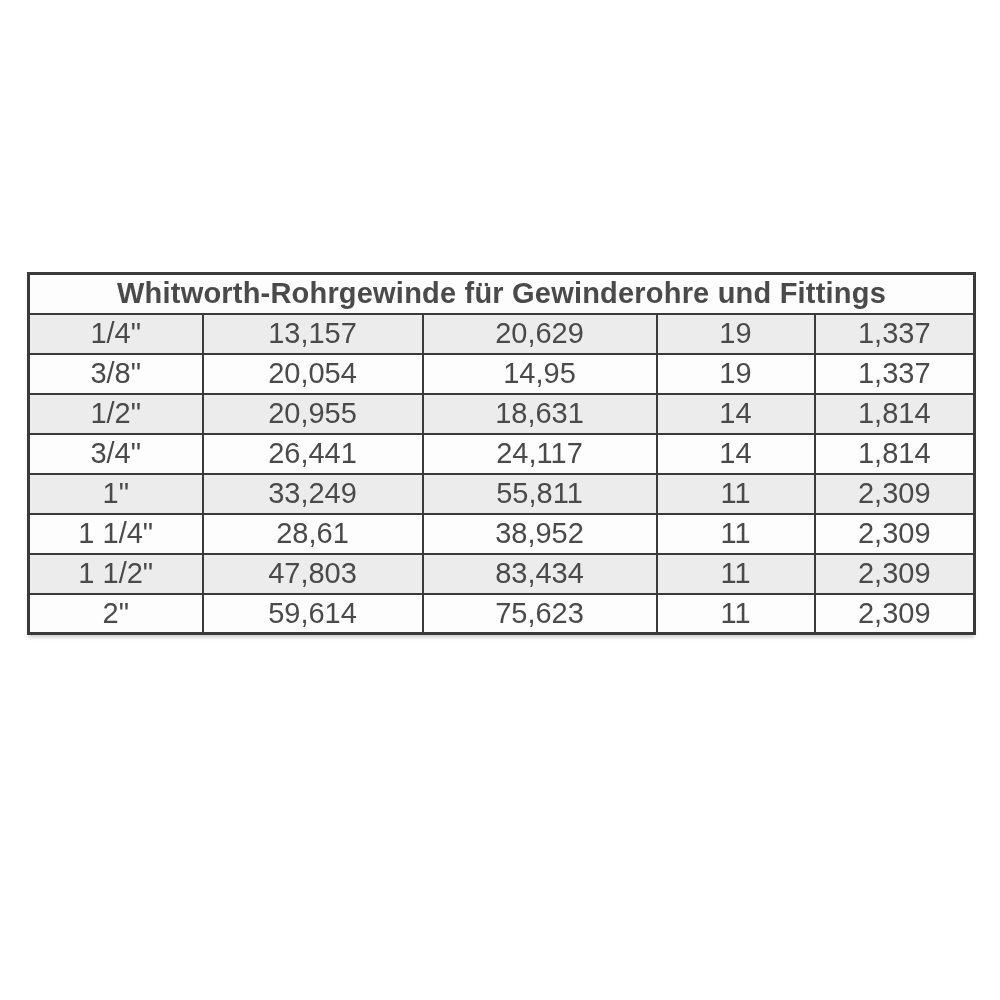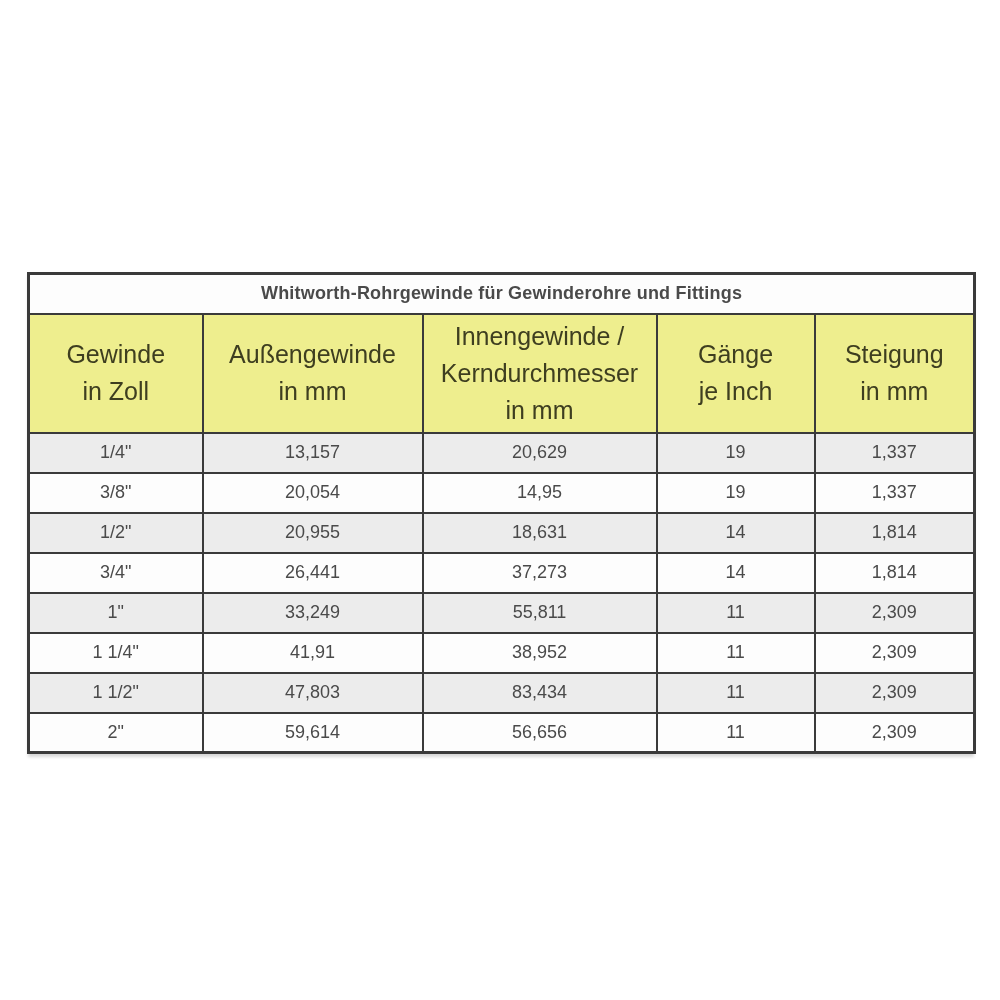--- a/index.html
+++ b/index.html
@@ -67,21 +67,21 @@
     height: 119px;
     line-height: 37px;
     white-space: pre-line;
     border: 2px solid var(--border);
     padding: 0 2px;
   }
 
   table.threads td {
     background: var(--row-bg);
     color: var(--cell-text);
-    font-size: 18px;
+    font-size: 29px;
     text-align: center;
     vertical-align: middle;
     height: 40px;
     border: 2px solid var(--border);
     padding: 0 2px;
   }
 
   table.threads tr.alt td { background: var(--row-alt-bg); }
 </style>
 </head>
@@ -93,33 +93,20 @@
       <col class="c0">
         <col class="c1">
         <col class="c2">
         <col class="c3">
         <col class="c4">
     </colgroup>
     <thead>
       <tr>
         <td class="title-cell" colspan="5">Whitworth-Rohrgewinde für Gewinderohre und Fittings</td>
       </tr>
-      <tr>
-          <th>Gewinde
-in Zoll</th>
-          <th>Außengewinde
-in mm</th>
-          <th>Innengewinde /
-Kerndurchmesser
-in mm</th>
-          <th>Gänge
-je Inch</th>
-          <th>Steigung
-in mm</th>
-        </tr>
     </thead>
     <tbody>
         <tr class="alt">
           <td>1/4"</td>
           <td>13,157</td>
           <td>20,629</td>
           <td>19</td>
           <td>1,337</td>
         </tr>
         <tr>
@@ -132,47 +119,47 @@
         <tr class="alt">
           <td>1/2"</td>
           <td>20,955</td>
           <td>18,631</td>
           <td>14</td>
           <td>1,814</td>
         </tr>
         <tr>
           <td>3/4"</td>
           <td>26,441</td>
-          <td>37,273</td>
+          <td>24,117</td>
           <td>14</td>
           <td>1,814</td>
         </tr>
         <tr class="alt">
           <td>1"</td>
           <td>33,249</td>
           <td>55,811</td>
           <td>11</td>
           <td>2,309</td>
         </tr>
         <tr>
           <td>1 1/4"</td>
-          <td>41,91</td>
+          <td>28,61</td>
           <td>38,952</td>
           <td>11</td>
           <td>2,309</td>
         </tr>
         <tr class="alt">
           <td>1 1/2"</td>
           <td>47,803</td>
           <td>83,434</td>
           <td>11</td>
           <td>2,309</td>
         </tr>
         <tr>
           <td>2"</td>
           <td>59,614</td>
-          <td>56,656</td>
+          <td>75,623</td>
           <td>11</td>
           <td>2,309</td>
         </tr>
       </tbody>
   </table>
 </div>
 
 </body></html>

